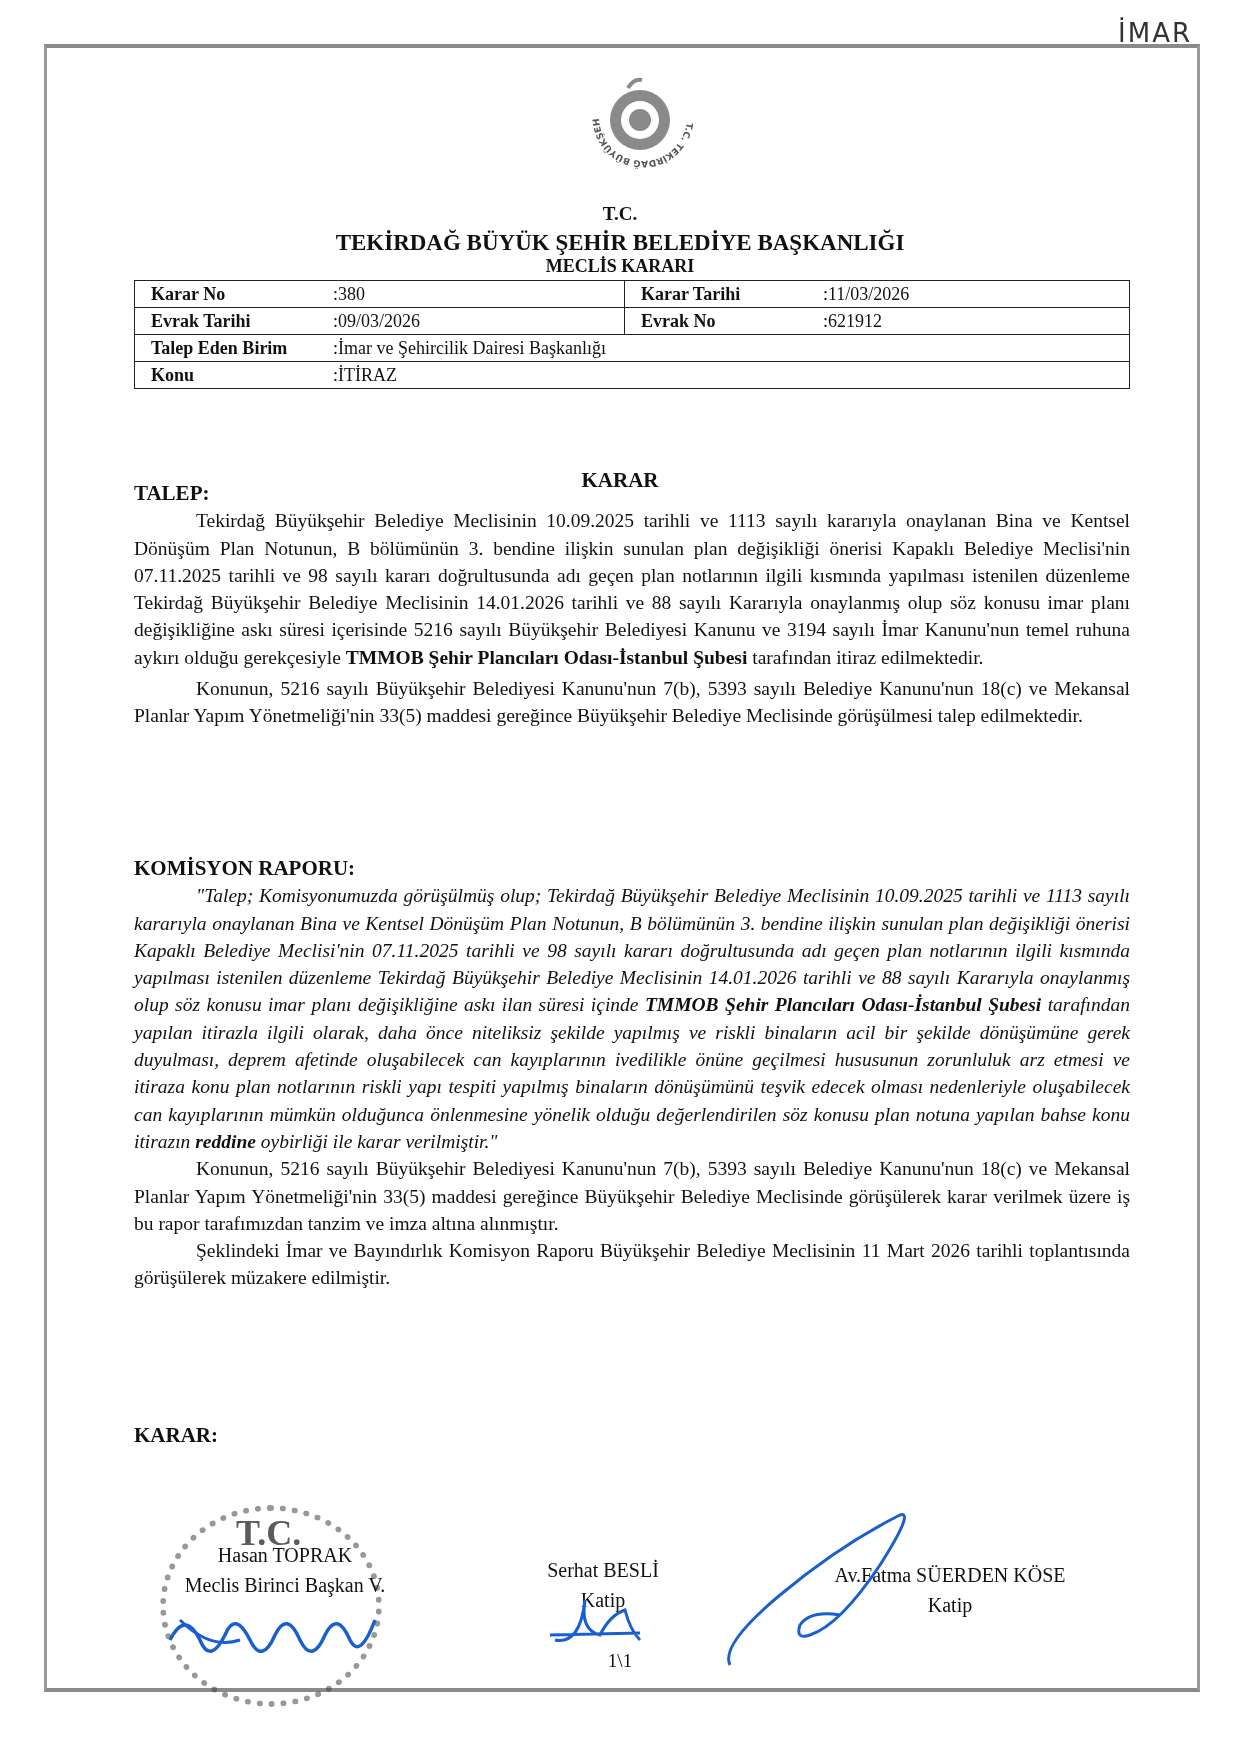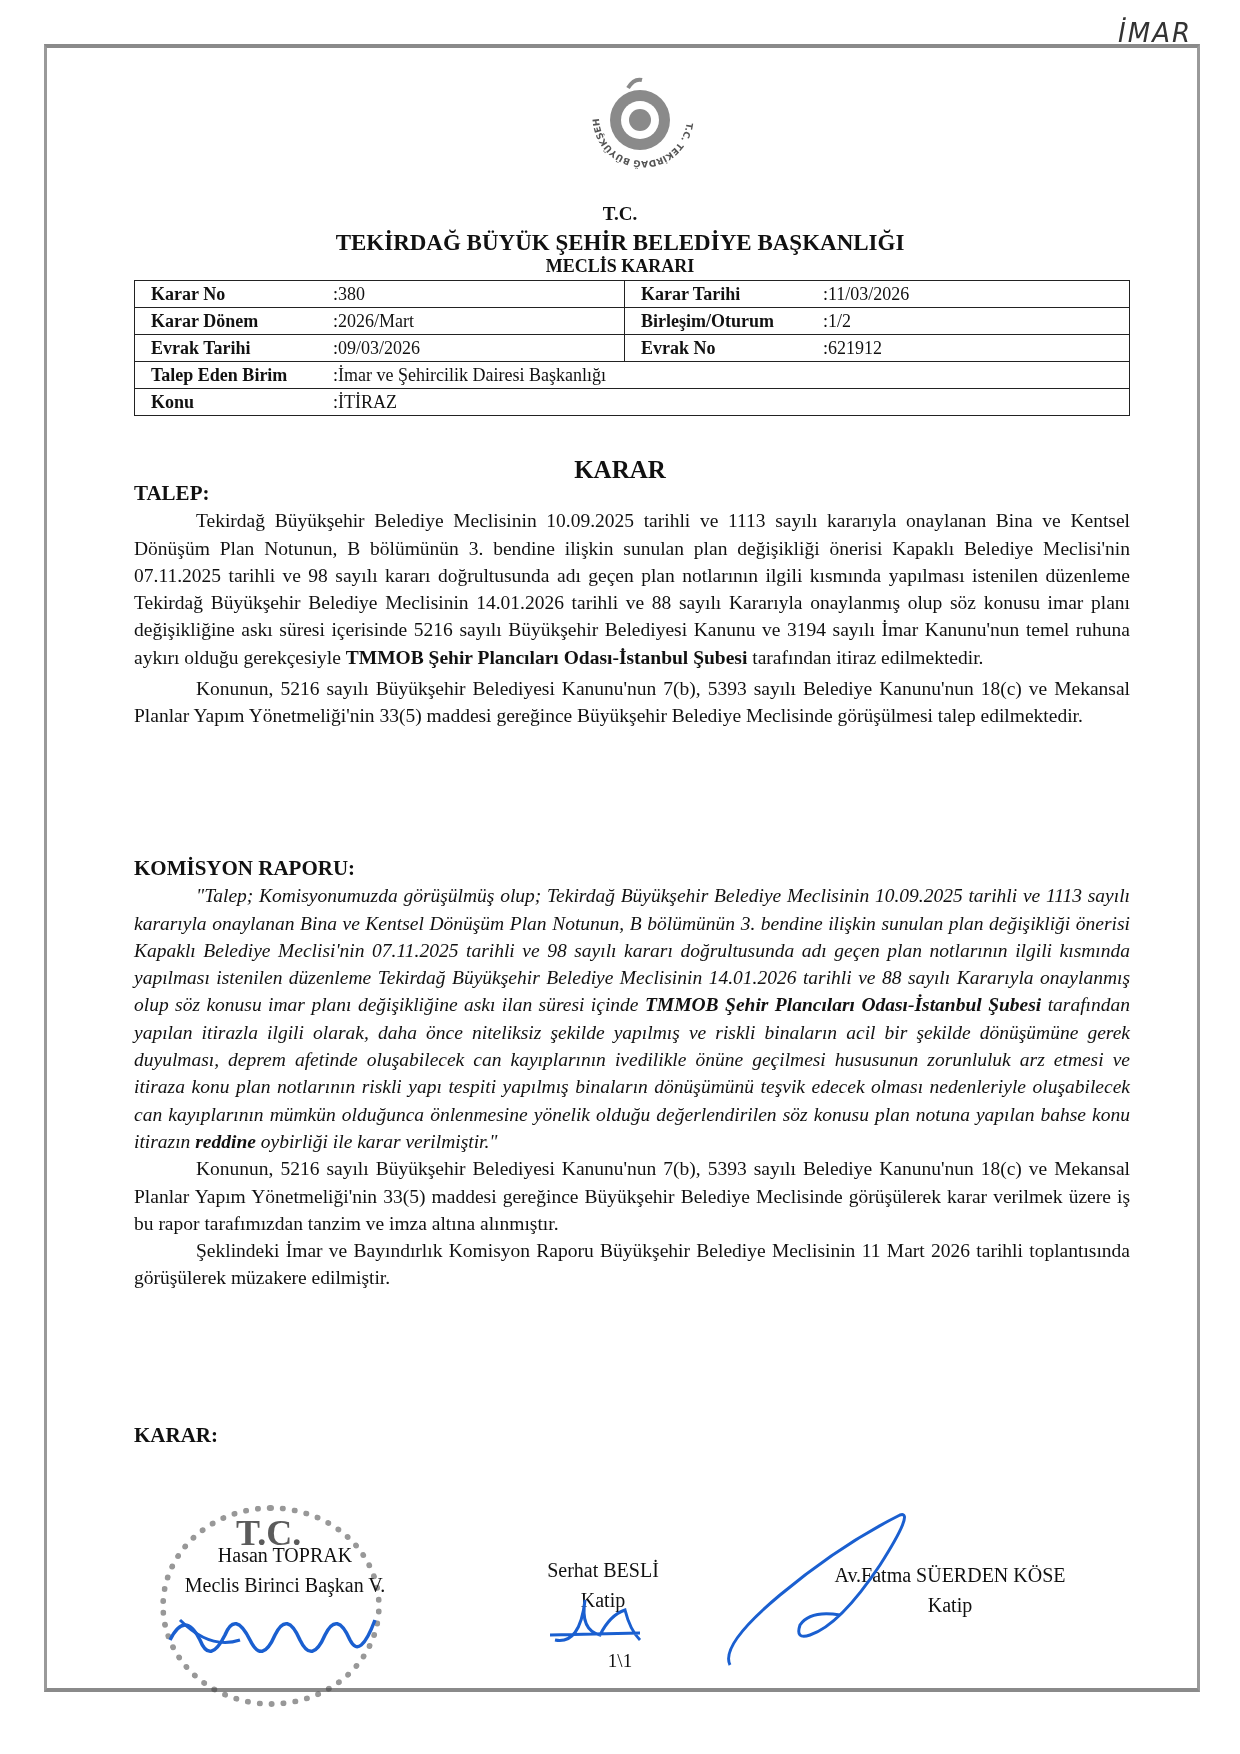--- a/index.html
+++ b/index.html
@@ -2,37 +2,37 @@
 <html><head>
 <meta charset="utf-8">
 <style>
   html, body { margin:0; padding:0; background:#ffffff; }
   body { width:1240px; height:1754px; position:relative; overflow:hidden;
          font-family:"Liberation Serif", serif; color:#111; }
   .frame { position:absolute; left:44px; top:44px; width:1150px; height:1640px;
            border-top:4px solid #8a8a8a; border-bottom:4px solid #8a8a8a;
            border-left:3px solid #9a9a9a; border-right:3px solid #9a9a9a; }
   .handnote { position:absolute; right:48px; top:18px; font-family:"DejaVu Sans", sans-serif;
-              font-style:italic; font-size:26px; color:#333; letter-spacing:2px; }
+              font-size:26px; color:#333; letter-spacing:2px; }
   .logo { position:absolute; left:588px; top:62px; width:110px; height:110px; }
   .hdr { position:absolute; left:0; width:1240px; text-align:center; font-weight:bold; }
   .hdr1 { top:203px; font-size:19px; }
   .hdr2 { top:230px; font-size:23px; }
   .hdr3 { top:256px; font-size:18px; }
   table.meta { position:absolute; left:134px; top:280px; width:996px; border-collapse:collapse;
                font-size:18px; }
   table.meta td { border:1.5px solid #222; padding:1px 16px; height:24px; vertical-align:middle; }
   table.meta td.lbl { font-weight:bold; width:150px; border-right:none; }
   table.meta td.val { border-left:none; }
   table.meta td.lbl2 { font-weight:bold; width:150px; border-right:none; }
   table.meta td.val2 { border-left:none; width:290px; }
   .body { position:absolute; left:134px; width:996px; font-size:19.5px; line-height:27.3px;
           text-align:justify; }
-  .karar-title { position:absolute; left:0; width:1240px; top:456px; text-align:center;
-                 font-weight:bold; font-size:25px; }
+  .karar-title { position:absolute; left:0; width:1240px; top:468px; text-align:center;
+                 font-weight:bold; font-size:21px; }
   .sec { font-weight:bold; font-size:21px; }
   p { margin:0; text-indent:62px; }
   .it { font-style:italic; }
   b { font-weight:bold; }
   .sig { position:absolute; text-align:center; font-size:20px; line-height:30px; }
   .stamp { position:absolute; left:160px; top:1505px; width:210px; height:190px; border-radius:50%;
            border:6px dotted #444; opacity:0.55; }
   .stamp-tc { position:absolute; left:236px; top:1512px; font-size:36px; font-weight:bold; color:#333; opacity:0.8; }
   .sign { position:absolute; }
   .pageno { position:absolute; left:0; width:1240px; top:1650px; text-align:center; font-size:19px; }
@@ -60,26 +60,20 @@
 <div class="hdr hdr2">TEKİRDAĞ BÜYÜK ŞEHİR BELEDİYE BAŞKANLIĞI</div>
 <div class="hdr hdr3">MECLİS KARARI</div>
 
 <table class="meta">
   <tbody>
       <tr>
     <td class="lbl">Karar No</td>
     <td class="val">:380</td>
     <td class="lbl2">Karar Tarihi</td>
     <td class="val2">:11/03/2026</td>
-  </tr>
-  <tr>
-    <td class="lbl">Karar Dönem</td>
-    <td class="val">:2026/Mart</td>
-    <td class="lbl2">Birleşim/Oturum</td>
-    <td class="val2">:1/2</td>
   </tr>
   <tr>
     <td class="lbl">Evrak Tarihi</td>
     <td class="val">:09/03/2026</td>
     <td class="lbl2">Evrak No</td>
     <td class="val2">:621912</td>
   </tr>
   <tr>
     <td class="lbl">Talep Eden Birim</td>
     <td class="val" colspan="3">:İmar ve Şehircilik Dairesi Başkanlığı</td>

